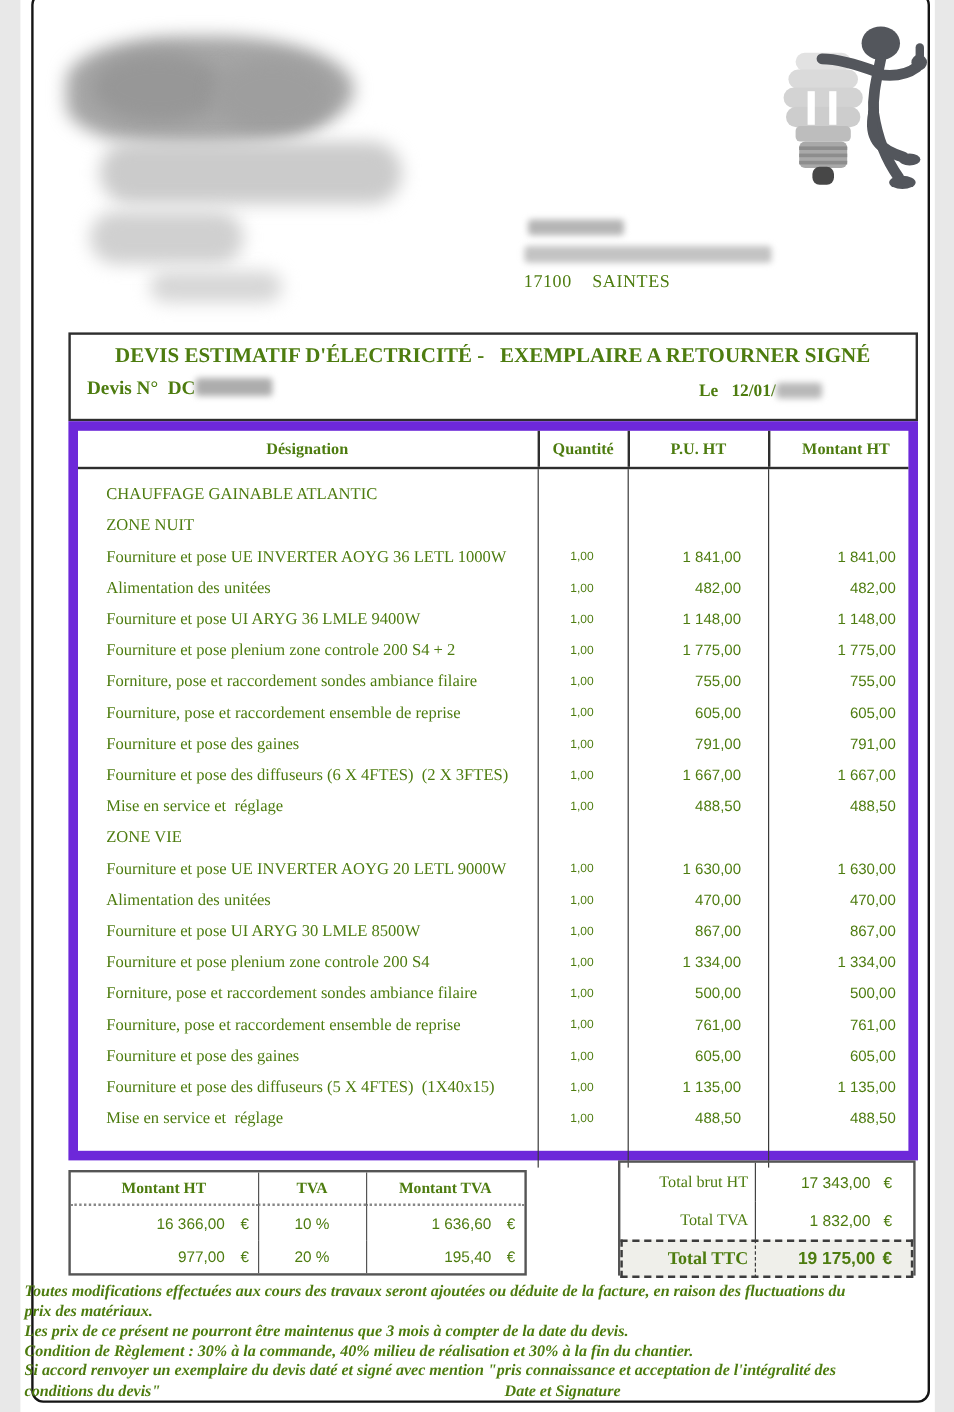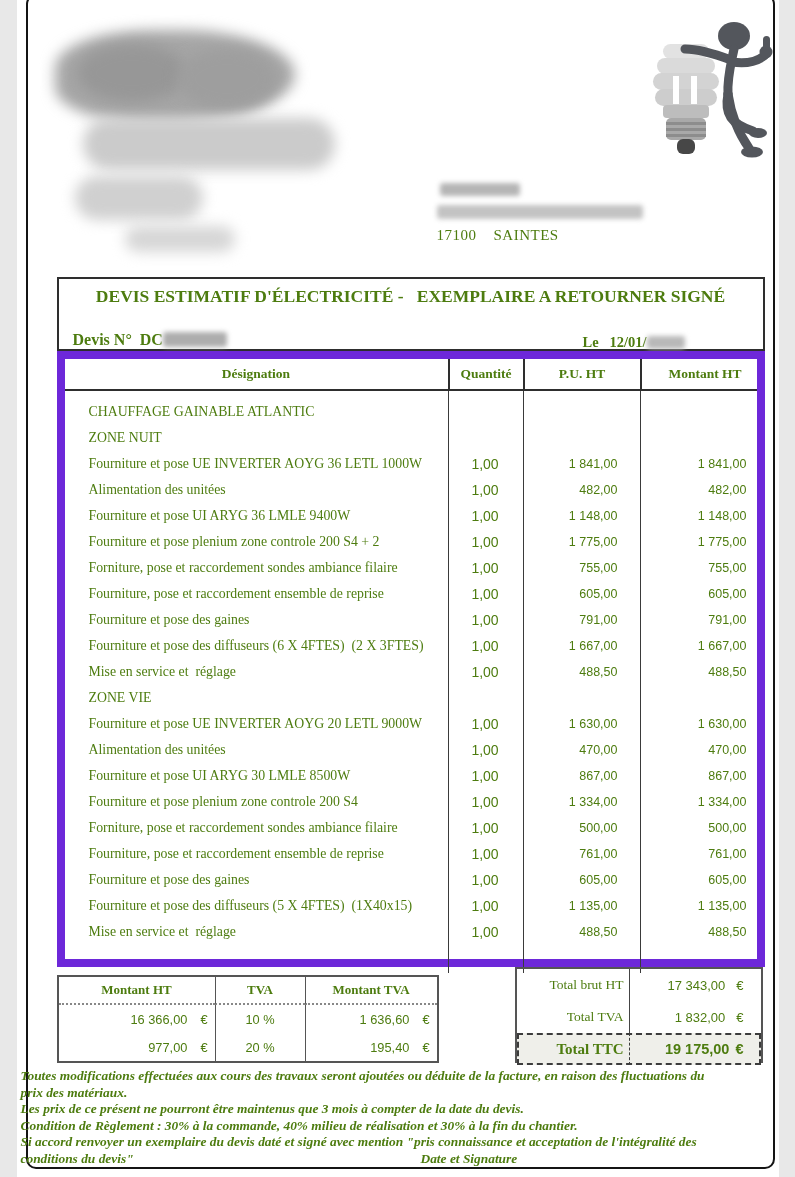--- a/index.html
+++ b/index.html
@@ -30,40 +30,40 @@
   .addr { position:absolute; left:420px; top:183px; }
   .redact { background:#b5b5b5; filter:blur(2.5px); border-radius:3px; }
   .addr-l1 { width:80px;  height:13px; margin:0 0 9px 3px; }
   .addr-l2 { width:206px; height:14px; margin:0 0 8px 0; background:#c3c3c3; }
   .city { font-size:15px; letter-spacing:.5px; white-space:pre; }
 
   
   .qheader { position:absolute; left:40px; top:277px; width:708px; height:74px;
              border:2px solid #2e2e2e; box-sizing:border-box; }
   .qtitle { text-align:center; font-weight:bold; font-size:17.5px; margin-top:7px; white-space:pre; }
-  .qline { position:relative; height:24px; margin-top:24px; font-weight:bold;text-decoration:underline; }
+  .qline { position:relative; height:24px; margin-top:8px; font-weight:bold;text-decoration:underline; }
   .qnum  { position:absolute; left:14px; top:0; font-size:16px; white-space:pre; }
   .qdate { position:absolute; left:524px; top:3px; font-size:14.5px; white-space:pre; }
   .inline-redact { display:inline-block; vertical-align:-2px; }
   .num-redact  { width:64px; height:15px; background:#adadad; }
   .date-redact { width:38px; height:13px; background:#b8b8b8; }
 
   
   .items { position:absolute; left:40px; top:351px; width:708px; height:616px;
            border:8px solid #6d28d9; box-sizing:border-box; }
   .items-head { display:grid; grid-template-columns:383px 75px 117px 129px; height:30px;
                 border-bottom:2px solid #2e2e2e; font-weight:bold; font-size:13.5px; }
   .items-head > div { display:flex; align-items:center; justify-content:center; }
   .items-head > div + div { border-left:2px solid #2e2e2e; }
   .items-body { position:relative; height:582px; padding-top:8px; box-sizing:border-box; }
   .vline { position:absolute; top:0; bottom:0; width:1.5px; background:#3a3a3a; }
   .v1 { left:383px; } .v2 { left:458px; } .v3 { left:575px; }
   .irow { display:grid; grid-template-columns:383px 75px 117px 129px; height:26px; align-items:center; }
   .dcell { padding-left:24px; font-size:13.8px; white-space:pre; overflow:hidden; }
-  .qcell { text-align:center; font-family:"Liberation Sans", sans-serif; font-size:14px; }
+  .qcell { text-align:center; font-family:"Liberation Sans", sans-serif; font-size:10px; }
   .pcell, .mcell { text-align:right; padding-right:22px;
                    font-family:"Liberation Sans", sans-serif; font-size:12.5px; }
 
   
   .vat { position:absolute; left:40px; top:975px; width:382px; height:88px;
          border:2px solid #555; box-sizing:border-box;
          display:grid; grid-template-columns:156px 90px 132px; grid-template-rows:28px 29px 27px; }
   .vat .h { font-weight:bold; font-size:13px; display:flex; align-items:center; justify-content:center;
             border-bottom:2px dotted #888; }
   .vat .colsep { border-left:1.5px solid #555; }

